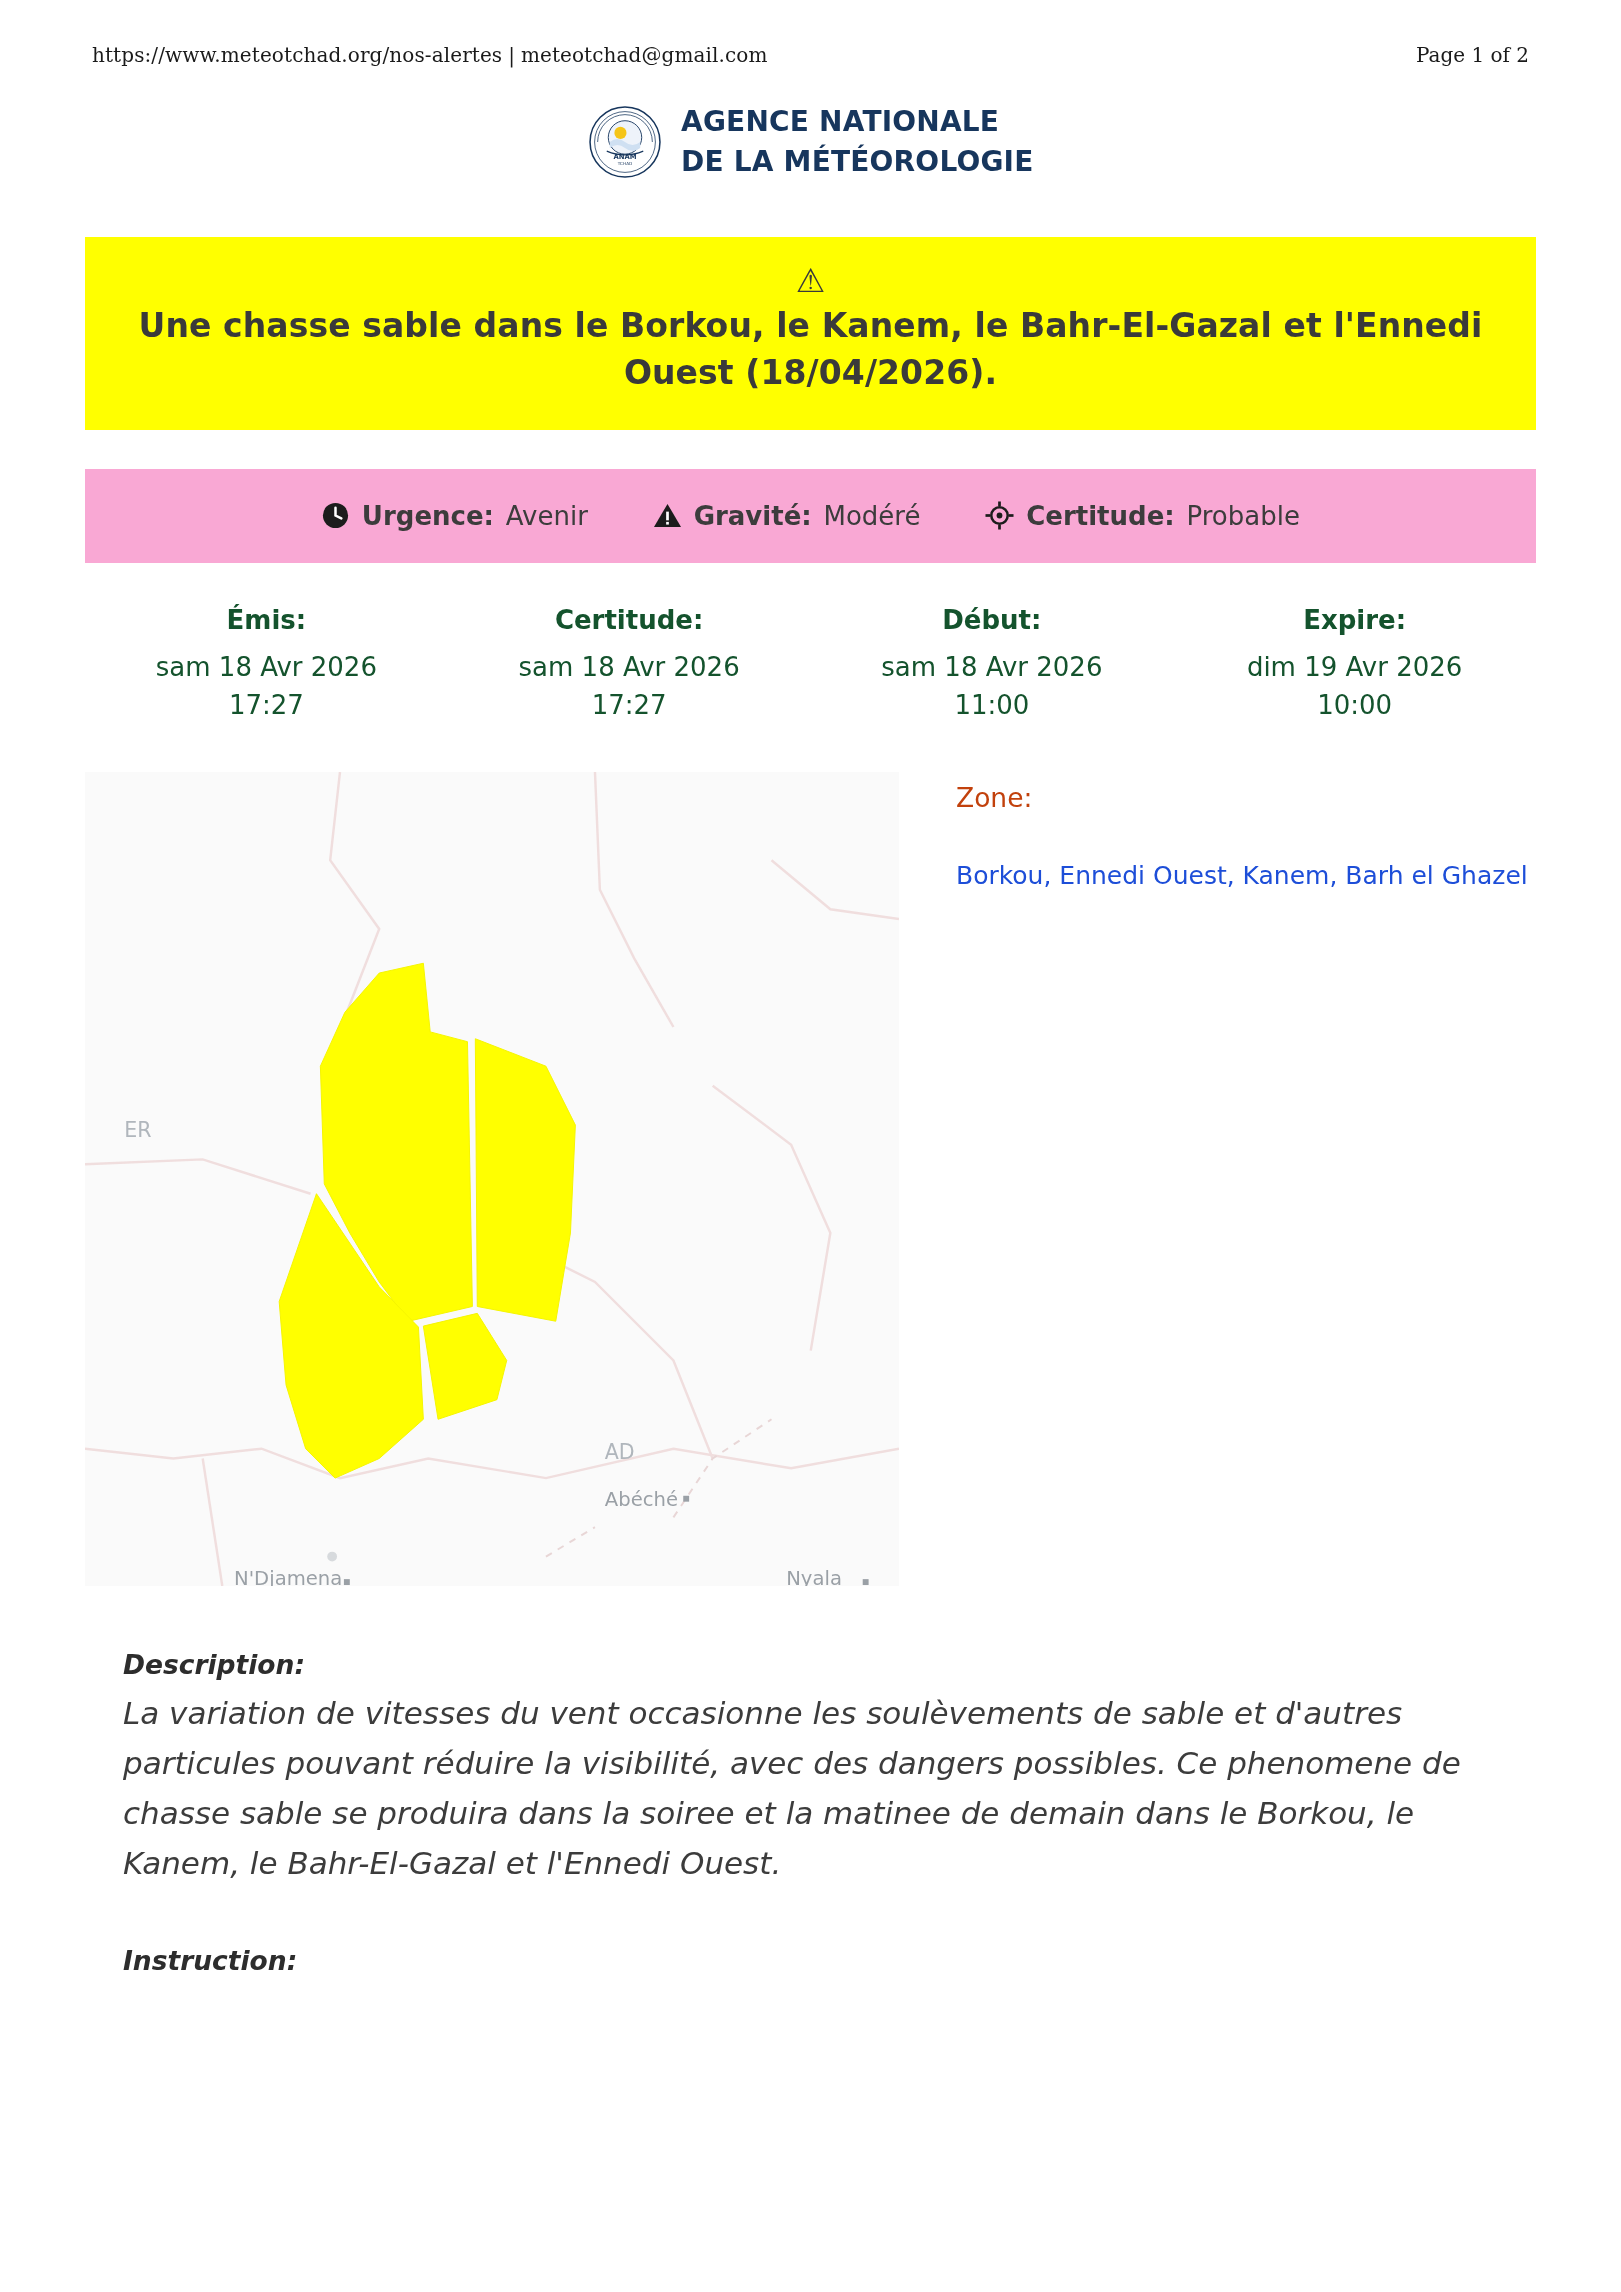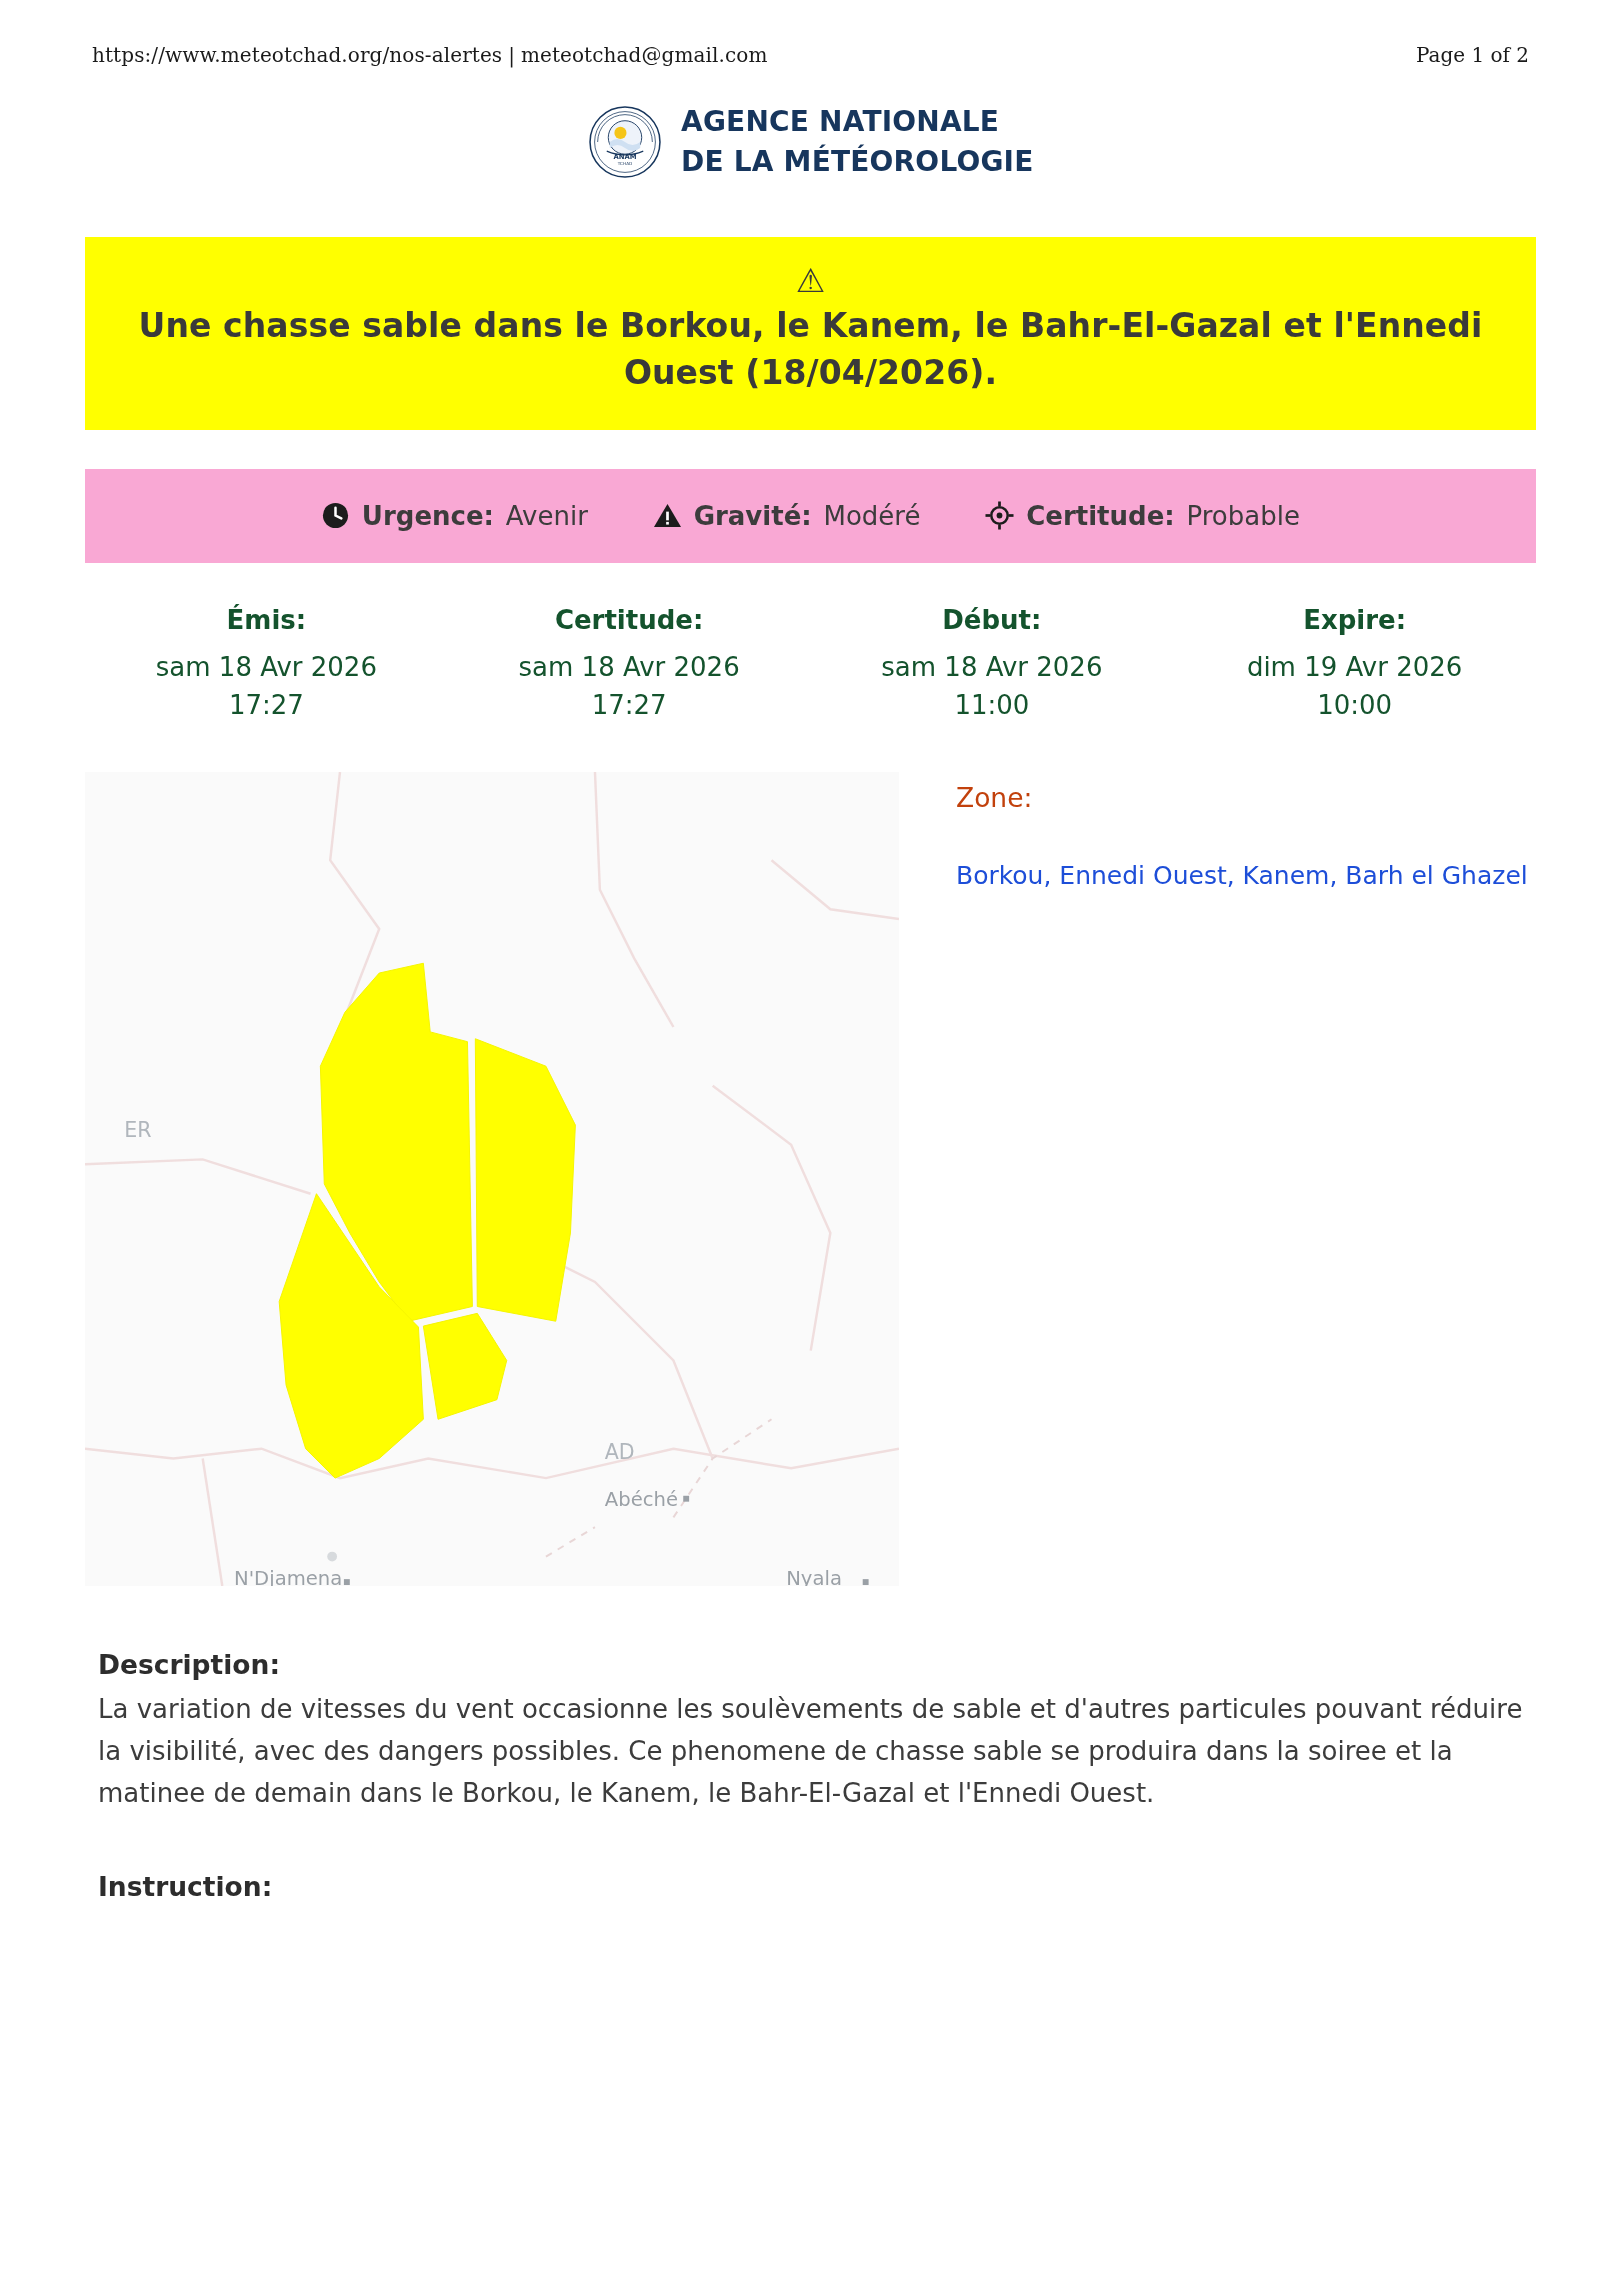--- a/index.html
+++ b/index.html
@@ -144,31 +144,32 @@
   .zone-text {
     font-size: 25px;
     color: #1d4ed8;
     line-height: 1.5;
     max-width: 608px;
     margin-top: 44px;
   }
 
   
   .section {
-    margin: 0 82px;
+    margin: 0 107px;
+    font-style: italic;
   }
   .desc-wrap { margin-top: 63px; }
   .sec-title {
     font-size: 26.5px;
     font-weight: bold;
     color: #2d2d2d;
     margin-bottom: 7.8px;
   }
   .sec-body {
-    font-size: 26px;
+    font-size: 31px;
     line-height: 1.62;
     color: #3c3c3c;
   }
   .instr-wrap { margin-top: 57px; }
 </style>
 </head>
 <body>
 
 <div class="page">
 

